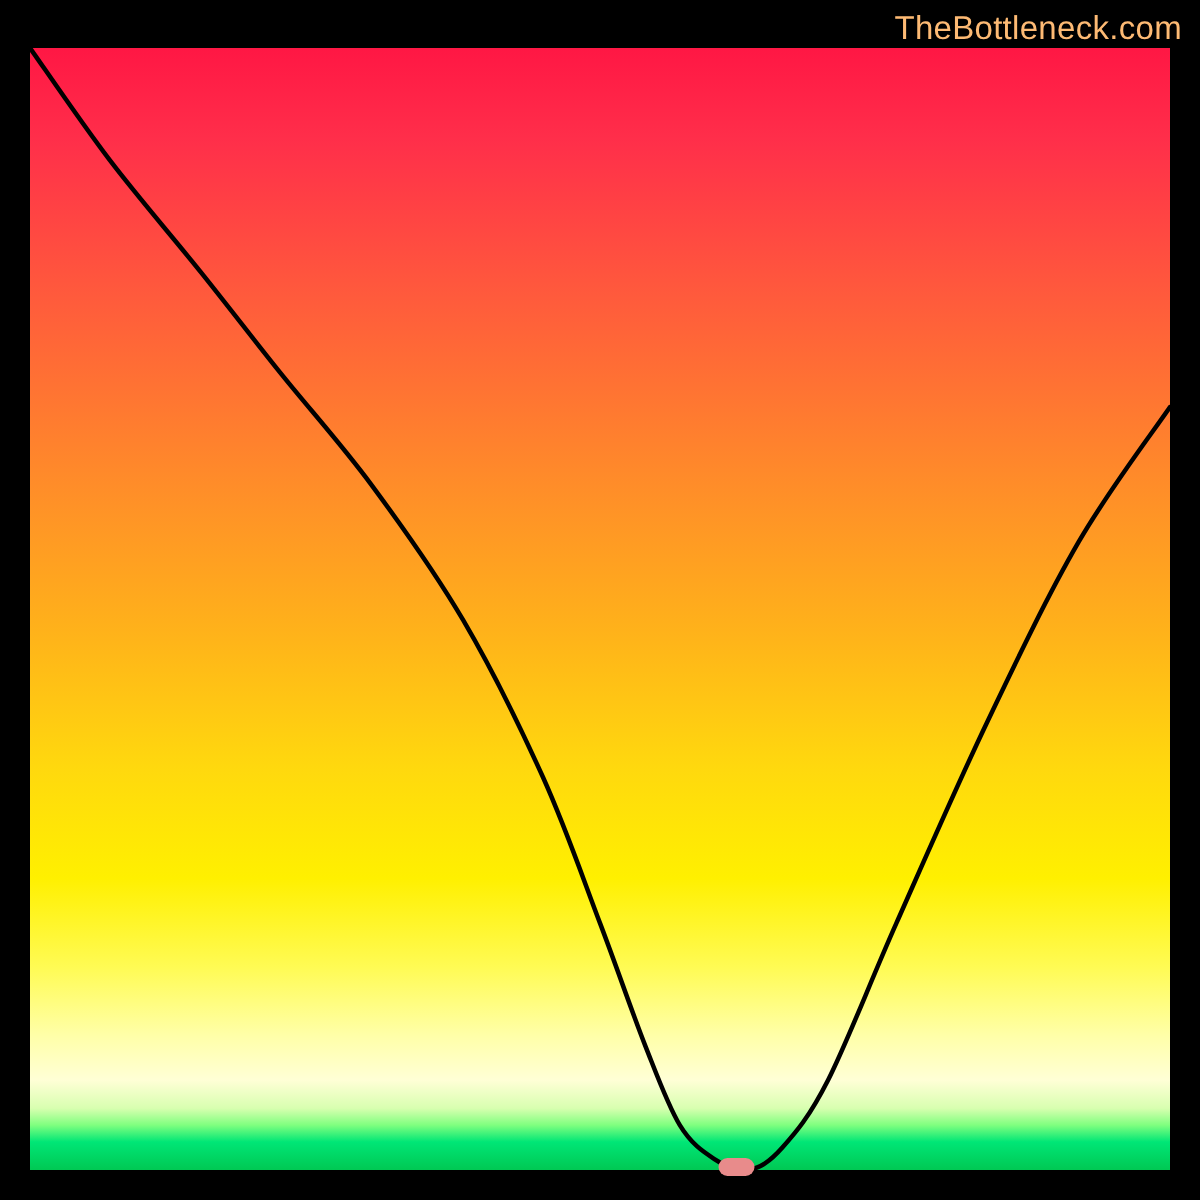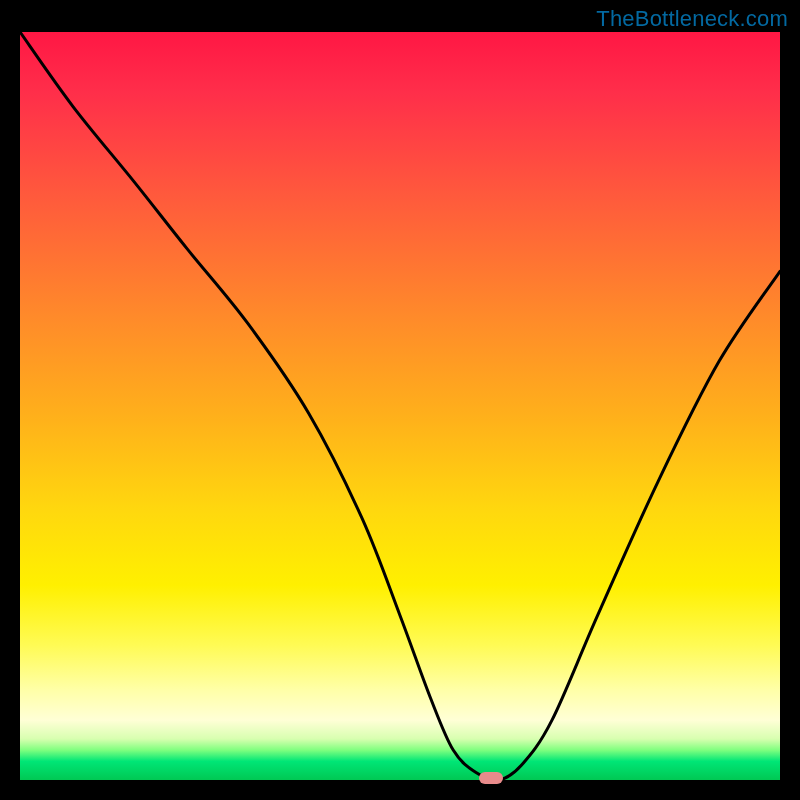--- a/index.html
+++ b/index.html
@@ -39,21 +39,21 @@
       #d8ffb0 94.5%,
       #7fff7f 96%,
       #00e676 97.5%,
       #00c853 100%
     );
   }
   .watermark {
     position: absolute;
     top: 6px;
     right: 12px;
-    color: #0369a1;
+    color: #fdba74;
     font-size: 22px;
     font-weight: 500;
     letter-spacing: 0.2px;
   }
   svg.curve {
     position: absolute;
     left: 0;
     top: 0;
     width: 760px;
     height: 748px;

